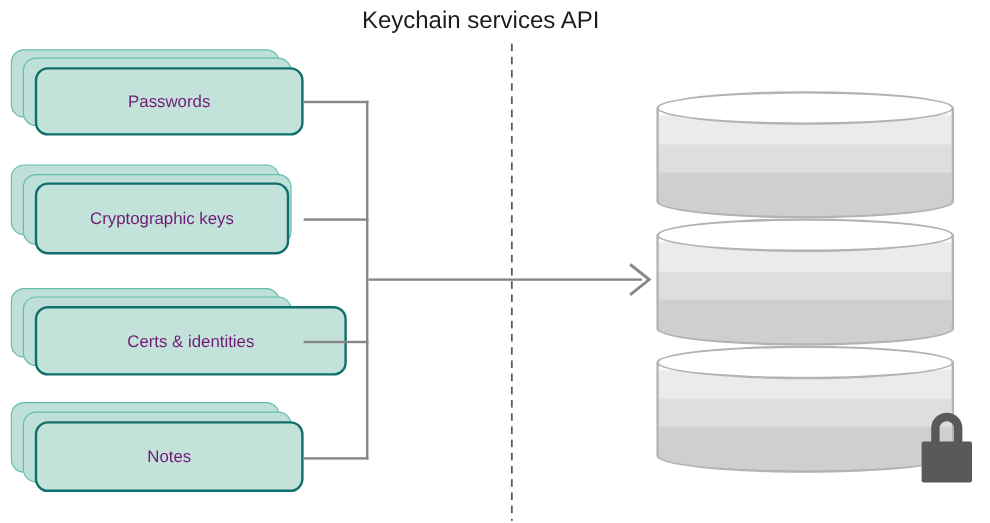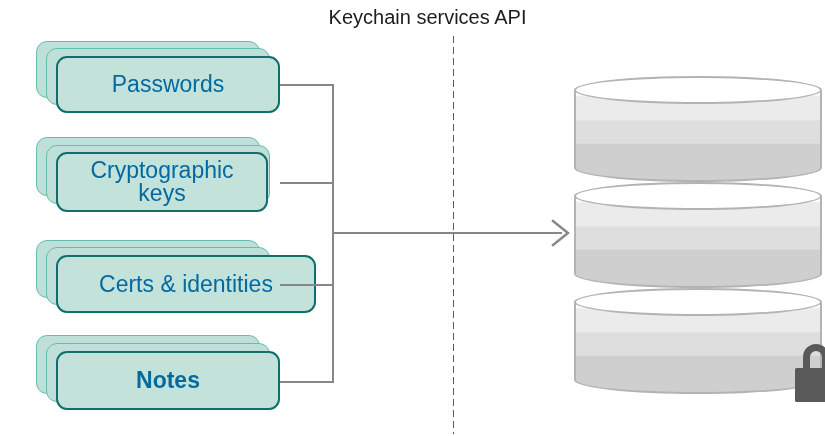--- a/index.html
+++ b/index.html
@@ -1,21 +1,21 @@
 <!DOCTYPE html>
 <html><head>
 <meta charset="utf-8">
 <style>
   html,body{margin:0;padding:0;background:#ffffff;}
   body{
     width:825px;height:436px;position:relative;overflow:hidden;
     font-family:"Liberation Sans","DejaVu Sans",sans-serif;
     color:#1a1a1a;
   }
-  #stage{position:absolute;inset:0;margin-left:27px;}
+  #stage{position:absolute;inset:0;}
 
   
   .title{
     position:absolute;font-size:20px;line-height:24px;
     color:#1d1d1d;white-space:nowrap;text-align:center;
   }
   #api-title{left:0;top:5px;width:825px;}
   #api-title span{display:inline-block;transform:translateX(-12px);}
   #keychain-title{left:548px;top:40px;width:246px;}
 
@@ -26,21 +26,21 @@
   }
   .card.back{
     background:#bfe0d8;border:1.6px solid #65bcb0;
   }
   .card.front{
     background:#c3e2da;border:2.2px solid #116f6b;
     display:flex;align-items:center;justify-content:center;
     text-align:center;
   }
   .card-label{
-    font-size:23px;line-height:23px;color:#0369a1;
+    font-size:14px;line-height:23px;color:#701a75;
     padding:0 8px;
   }
 
   
   .line{position:absolute;background:#878787;}
   .hline{height:2px;}
   .vline{width:2px;}
   .arrow-head{
     position:absolute;width:0;height:0;
   }
@@ -109,21 +109,21 @@
     <div class="card back" style="left:9px;top:240px;width:224px;height:58px;"></div>
     <div class="card back" style="left:19px;top:247px;width:224px;height:58px;"></div>
     <div class="card front" style="left:29px;top:255px;width:260px;height:58px;">
       <span class="card-label">Certs &amp; identities</span>
     </div>
   </div>
 
   <div class="card-stack" style="left:0px;top:0px;">
     <div class="card back" style="left:9px;top:335px;width:224px;height:59px;"></div>
     <div class="card back" style="left:19px;top:343px;width:224px;height:59px;"></div>
-    <div class="card front" style="left:29px;top:351px;width:224px;height:59px;font-weight:bold;">
+    <div class="card front" style="left:29px;top:351px;width:224px;height:59px;">
       <span class="card-label">Notes</span>
     </div>
   </div>
 
   <div class="line hline" style="left:253px;top:84px;width:54px;"></div>
   <div class="line hline" style="left:253px;top:182px;width:54px;"></div>
   <div class="line hline" style="left:253px;top:284px;width:54px;"></div>
   <div class="line hline" style="left:253px;top:381px;width:54px;"></div>
   <div class="line vline" style="left:305px;top:84px;height:299px;"></div>
 

